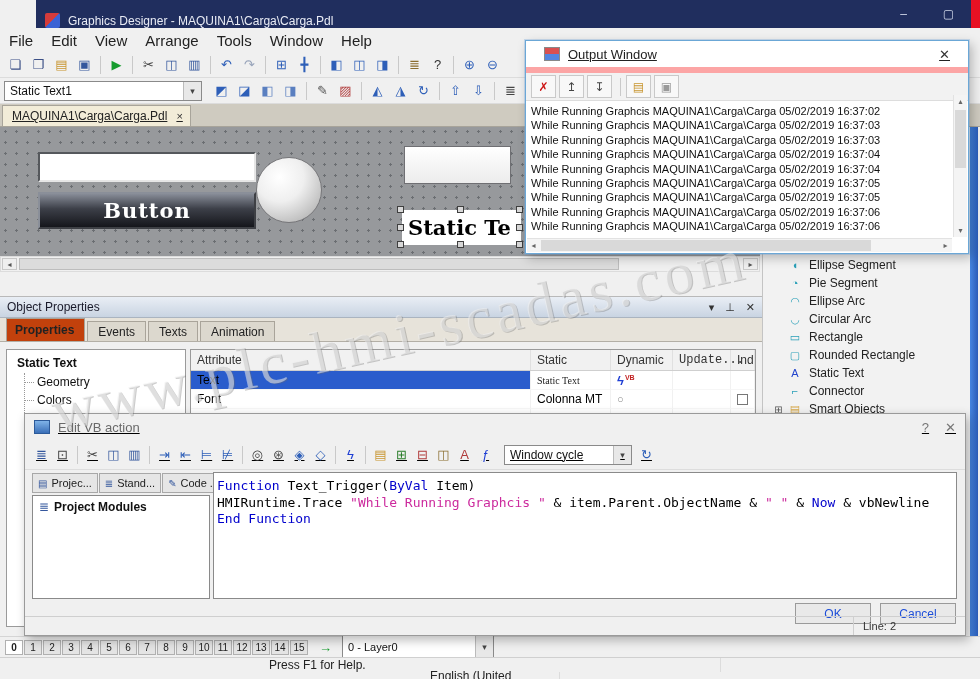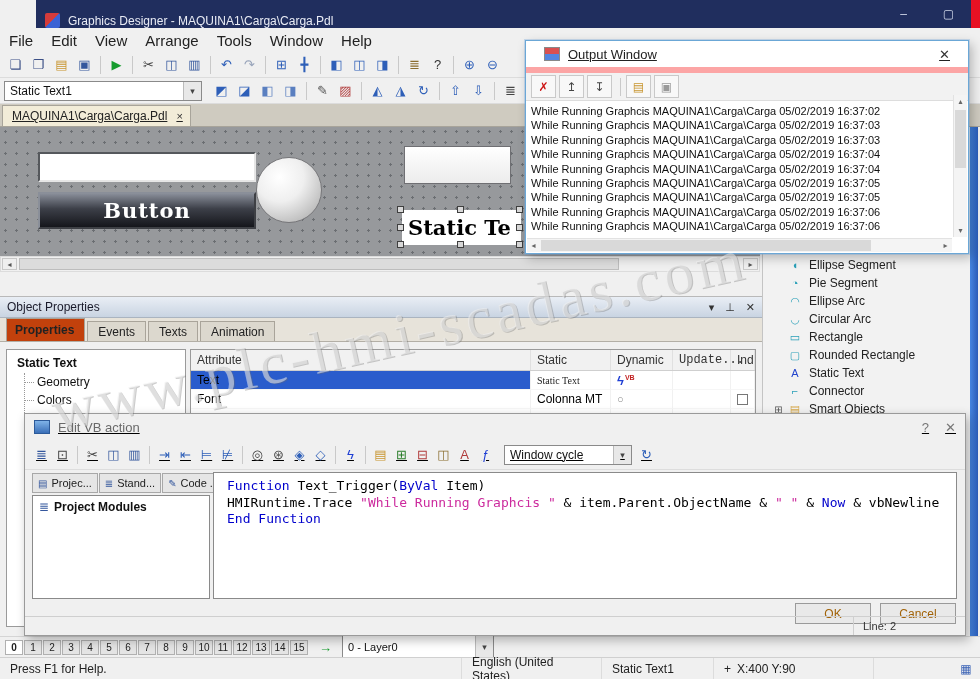--- a/index.html
+++ b/index.html
@@ -123,42 +123,42 @@
             padding-left:5px;box-sizing:border-box;margin:0 4px 0 8px;color:#111;flex:none;}
   .vb-ltabs{position:absolute;left:7px;top:59px;display:flex;gap:1px;}
   .vb-ltab{height:20px;background:#e6e6e6;border:1px solid #a8a8a8;font-size:11px;display:flex;align-items:center;
            padding:0 5px;gap:4px;color:#222;box-sizing:border-box;}
   .vb-ltab .ticon{font-size:10px;color:#34579d;}
   .vb-tree{position:absolute;left:7px;top:81px;width:178px;height:104px;background:#fff;border:1px solid #8a8a8a;
            font-size:12px;padding:4px 6px;box-sizing:border-box;}
   .vb-tree-root{font-weight:bold;display:flex;align-items:center;gap:5px;color:#111;}
   .vb-tree-root .ticon{color:#34579d;font-weight:normal;}
   .vb-code{position:absolute;left:188px;top:58px;right:8px;height:127px;background:#fff;border:1px solid #8a8a8a;
-           font-family:"DejaVu Sans Mono",monospace;font-size:13px;padding:5px 13px;box-sizing:border-box;overflow:hidden;}
+           font-family:"DejaVu Sans Mono",monospace;font-size:13px;padding:5px 3px;box-sizing:border-box;overflow:hidden;}
   .code-line{white-space:pre;line-height:16.5px;}
   .tok-kw{color:#0000cc;} .tok-str{color:#cc2a9d;} .tok-pl{color:#000;}
   .vb-buttons{position:absolute;right:9px;top:189px;display:flex;gap:9px;}
   .vb-btn{width:76px;height:21px;background:#e9e9e9;border:1px solid #9a9a9a;display:flex;align-items:center;
-          justify-content:center;font-size:12px;color:#a16207;box-sizing:border-box;}
+          justify-content:center;font-size:12px;color:#1d4ed8;box-sizing:border-box;}
   .vb-status{position:absolute;left:0;bottom:0;width:100%;height:19px;border-top:1px solid #cfcfcf;display:flex;
              align-items:center;font-size:11px;color:#333;box-sizing:border-box;}
   .vb-status-pane{margin-left:auto;width:112px;border-left:1px solid #cfcfcf;padding-left:9px;height:100%;
                   display:flex;align-items:center;box-sizing:border-box;}
   
   .layerbar{position:absolute;left:0;top:636px;width:980px;height:21px;background:#f0f0f0;border-top:1px solid #d5d5d5;
             display:flex;align-items:center;padding-left:5px;box-sizing:border-box;z-index:6;}
   .ltab{min-width:18px;height:15px;background:#e4e4e4;border:1px solid #b0b0b0;display:flex;align-items:center;
         justify-content:center;font-size:10px;color:#222;margin-right:1px;padding:0 2px;box-sizing:border-box;}
   .ltab.active{background:#fff;font-weight:bold;}
   .layer-go{color:#169c2e;font-weight:bold;margin:0 10px;font-size:13px;}
   .layer-combo{width:152px;height:33px;background:#fff;border:1px solid #8a8a8a;font-size:11px;display:flex;
                align-items:center;padding-left:5px;box-sizing:border-box;color:#111;}
   
   .statusbar{position:absolute;left:0;top:657px;width:980px;height:22px;background:#f0f0f0;border-top:1px solid #d0d0d0;
-             display:flex;align-items:center;font-size:12px;color:#222;z-index:6;box-sizing:border-box;}
+             display:flex;align-items:center;font-size:12px;color:#222;z-index:6;box-sizing:border-box;flex-direction:column;}
   .sb-pane{padding:0 10px;height:100%;display:flex;align-items:center;border-right:1px solid #dcdcdc;box-sizing:border-box;}
   .sb-help{width:462px;} .sb-lang{width:140px;justify-content:center;} .sb-obj{width:112px;} .sb-xy{width:160px;gap:6px;}
   .sb-fill{flex:1;border-right:none;}
   .sb-grid{width:28px;justify-content:center;color:#3a62b5;border-right:none;}
   
   .right-strip{position:absolute;left:970px;top:84px;width:8px;height:562px;
                background:linear-gradient(90deg,#4585e0,#2a5cb8);z-index:5;}
   .watermark{position:absolute;left:52px;top:378px;width:920px;font-family:"Liberation Serif",serif;font-size:60px;
              letter-spacing:4px;color:rgba(238,238,238,0.55);text-shadow:1px 1px 0 rgba(110,110,110,0.35);
              transform:rotate(-12.5deg);transform-origin:0 50%;z-index:70;pointer-events:none;white-space:nowrap;}

